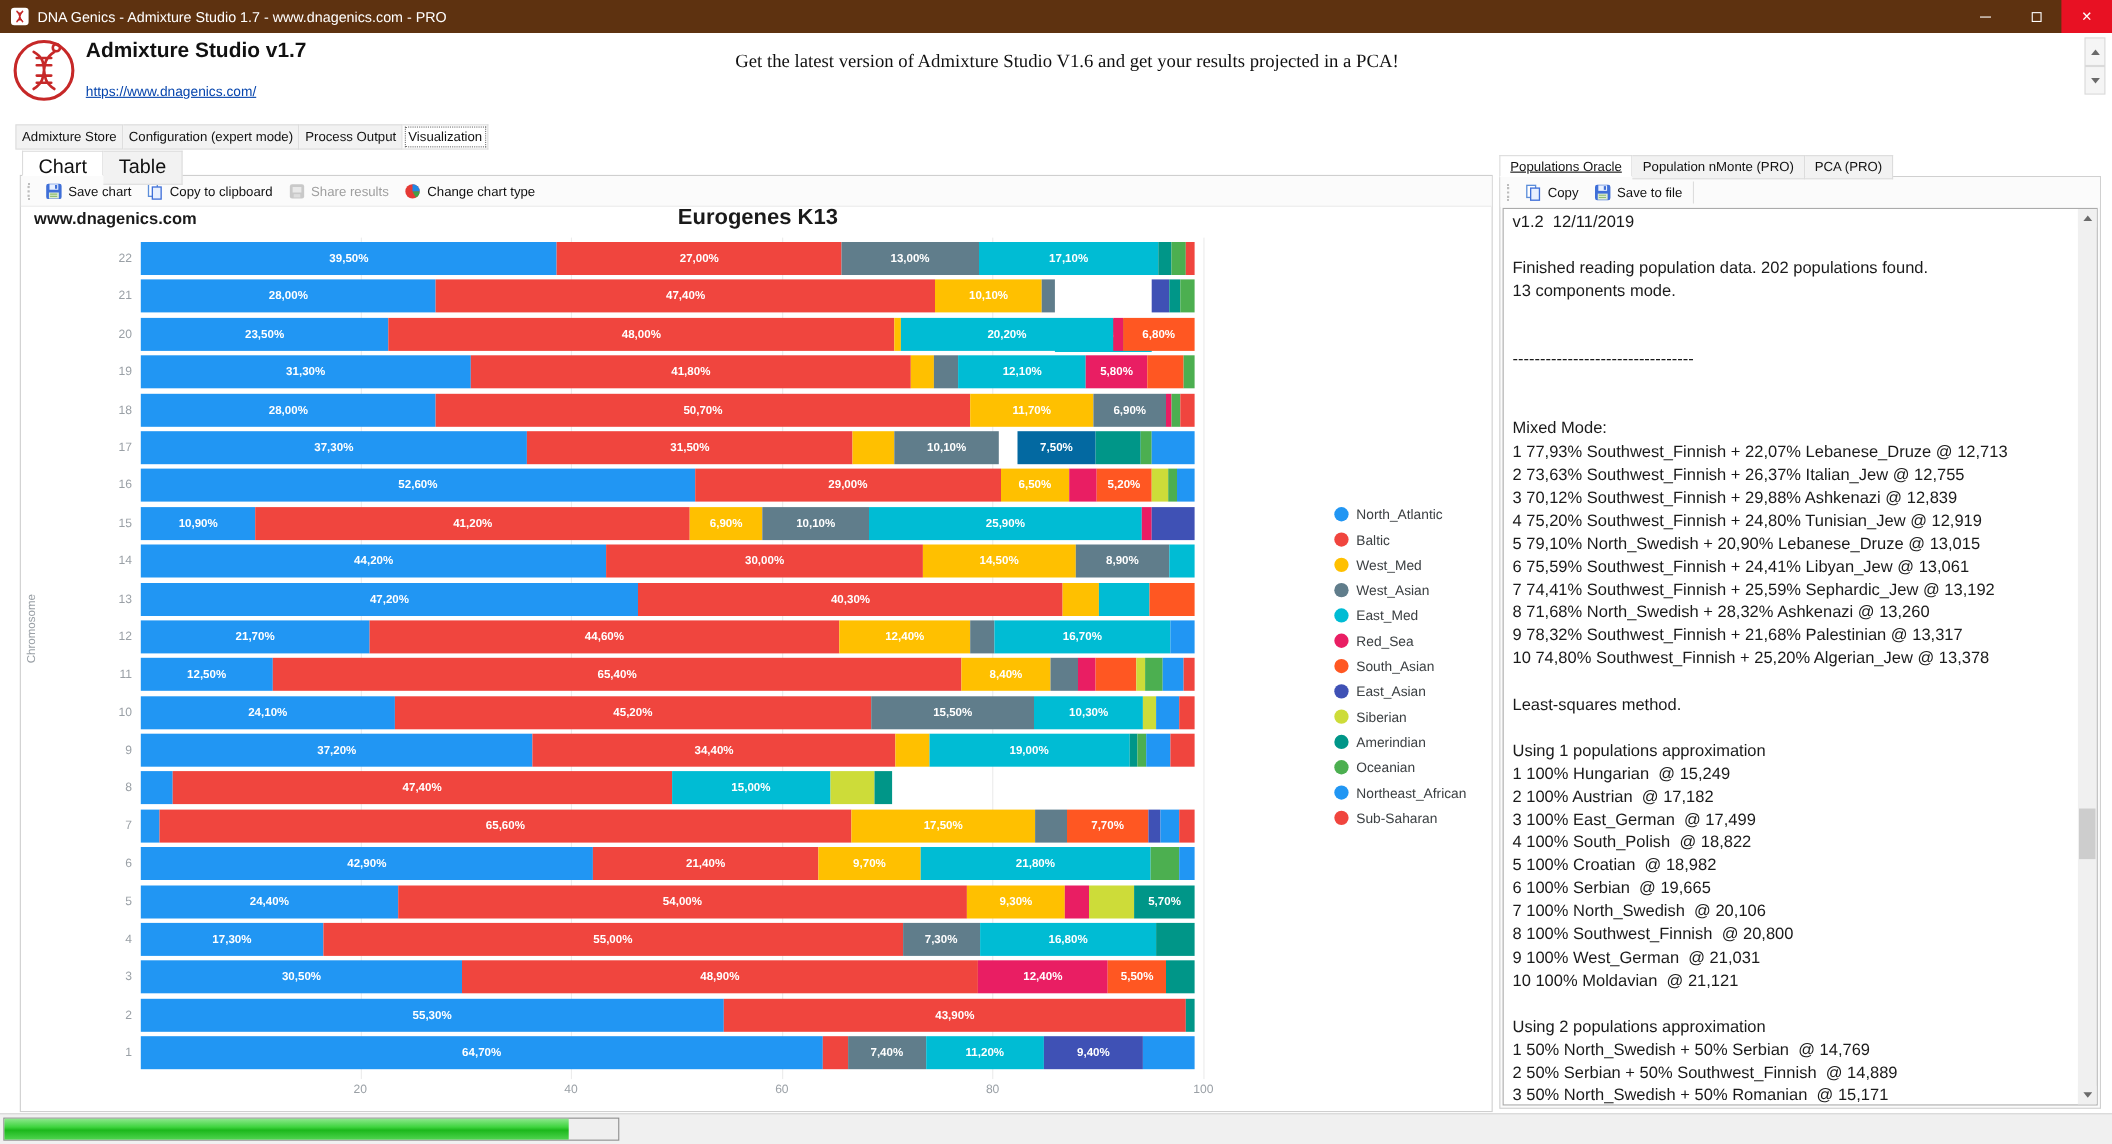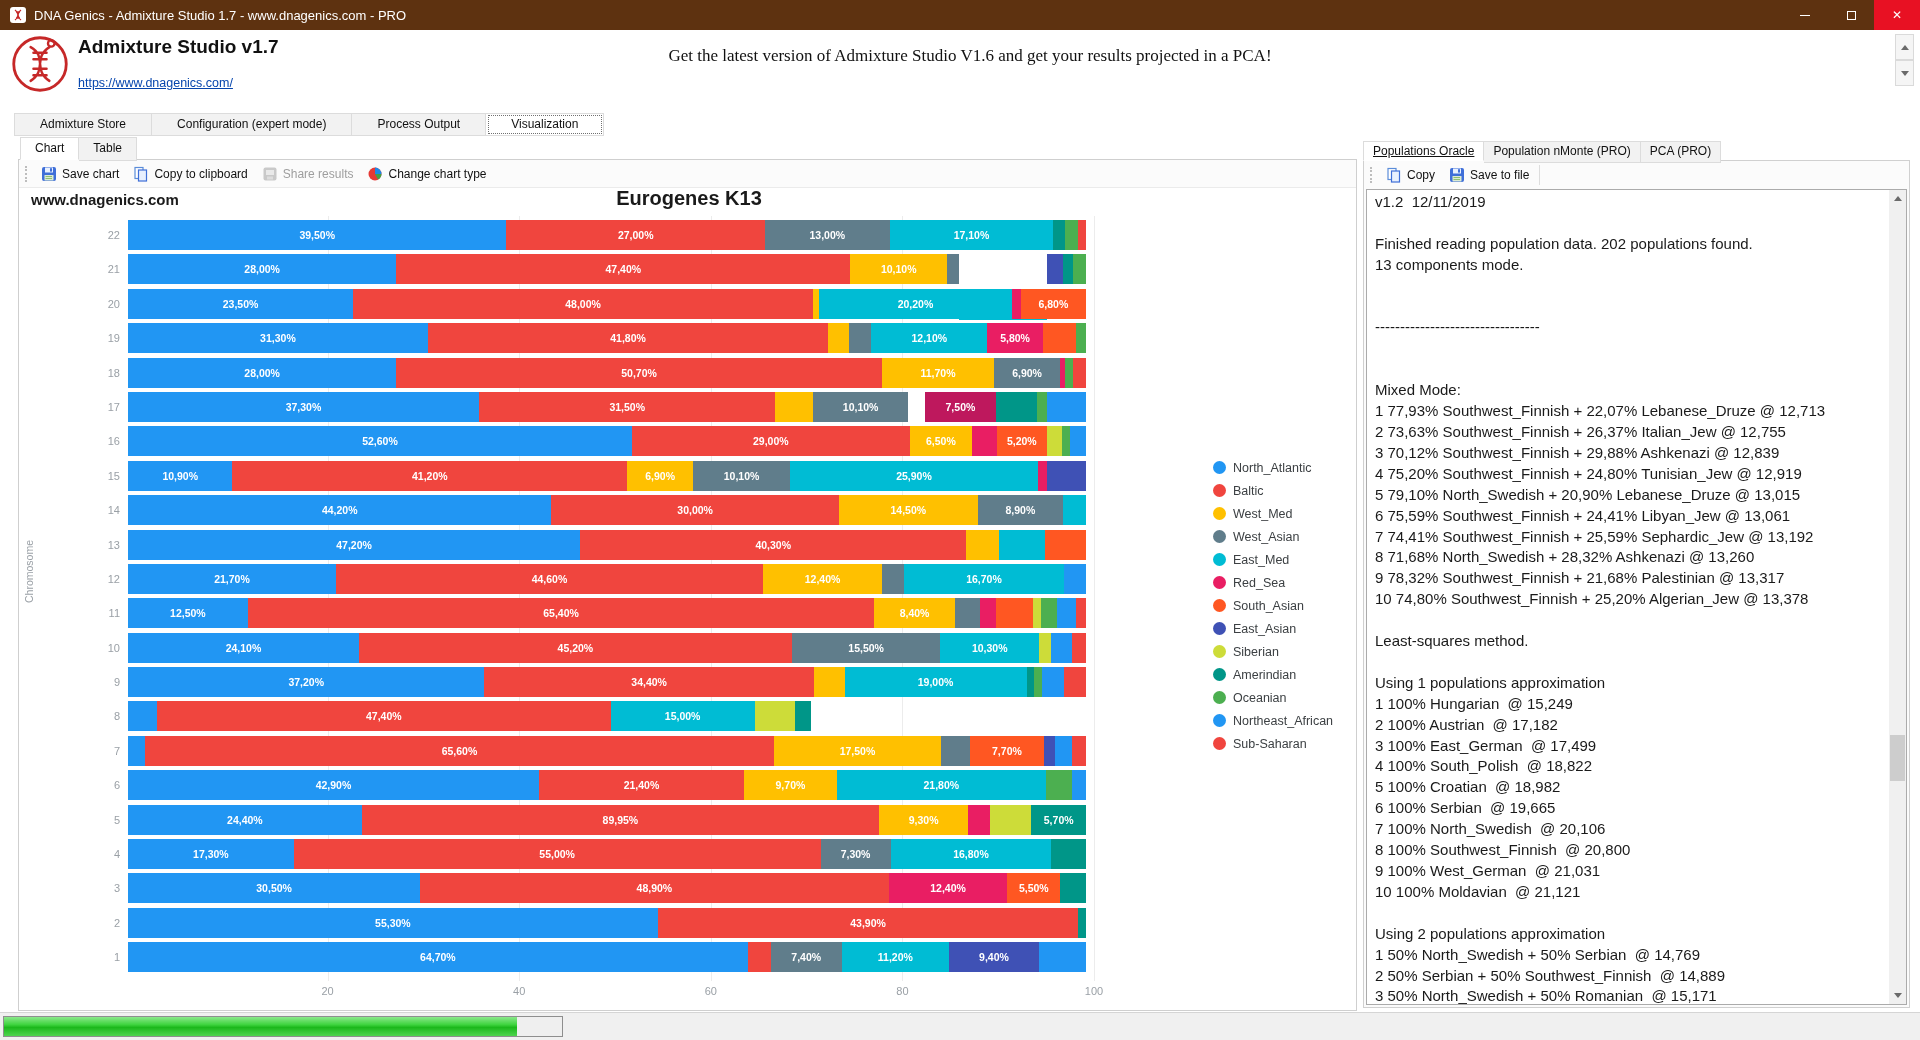--- a/index.html
+++ b/index.html
@@ -23,24 +23,24 @@
   .app-title { position:absolute; left:78px; top:6px; font-size:19px; font-weight:bold; color:#111; }
   .site-link { position:absolute; left:78px; top:46px; font-size:12.5px; color:#0645AD; text-decoration:underline; cursor:pointer; }
   .promo { position:absolute; left:520px; top:16px; width:900px; text-align:center; font-family:"Liberation Serif", serif; font-size:17px; color:#111; }
   .header-scroll { position:absolute; right:6px; top:4px; width:19px; }
   .hs-btn { width:19px; height:26px; background:#F5F5F5; border:1px solid #DADADA; display:flex; align-items:center; justify-content:center; }
   .tri-up { width:0; height:0; border-left:4px solid transparent; border-right:4px solid transparent; border-bottom:5px solid #6a6a6a; }
   .tri-down { width:0; height:0; border-left:4px solid transparent; border-right:4px solid transparent; border-top:5px solid #6a6a6a; }
 
   
   .main-tabs { position:absolute; left:14px; top:113px; display:flex; font-size:12px; }
-  .tab { padding:3px 25px 4px; background:#F2F2F2; border:1px solid #DCDCDC; border-left:none; color:#111; cursor:pointer; white-space:nowrap; }
+  .tab { padding:3px 5px 4px; background:#F2F2F2; border:1px solid #DCDCDC; border-left:none; color:#111; cursor:pointer; white-space:nowrap; }
   .tab:first-child { border-left:1px solid #DCDCDC; }
   .tab.selected { background:#fff; outline:1px dotted #707070; outline-offset:-3px; }
-  .sub-tabs { position:absolute; left:20px; top:137px; display:flex; font-size:12px; z-index:3; }
+  .sub-tabs { position:absolute; left:20px; top:137px; display:flex; font-size:18px; z-index:3; }
   .sub-tab { padding:3px 14px 5px; background:#F2F2F2; border:1px solid #DCDCDC; border-left:none; color:#111; cursor:pointer; }
   .sub-tab:first-child { border-left:1px solid #DCDCDC; }
   .sub-tab.selected { background:#fff; border-bottom:1px solid #fff; height:23px; }
 
   
   .chart-panel { position:absolute; left:18px; top:159px; width:1339px; height:852px; border:1px solid #CFCFCF; background:#fff; }
   .toolbar { position:absolute; left:0; top:0; right:0; height:28px; background:#FBFBFB; border-bottom:1px solid #EBEBEB; display:flex; align-items:center; padding-left:4px; }
   .grip { width:3px; height:16px; border-left:2px dotted #BDBDBD; margin:0 6px 0 2px; }
   .tb-btn { display:flex; align-items:center; gap:5px; padding:3px 7px; font-size:12px; color:#111; cursor:pointer; }
   .tb-btn.disabled { color:#9E9E9E; }
@@ -302,21 +302,21 @@
               <div class="seg" style="width: 37.3%; background: rgb(33, 150, 243);">
                 <span>37,30%</span>
               </div>
               <div class="seg" style="width: 31.5%; background: rgb(240, 69, 62);">
                 <span>31,50%</span>
               </div>
               <div class="seg" style="width: 4%; background: rgb(255, 192, 0);"></div>
               <div class="seg" style="width: 10.1%; background: rgb(96, 125, 139);">
                 <span>10,10%</span>
               </div>
-              <div class="seg" style="width: 7.5%; background: #be185d; margin-left: 17px;">
+              <div class="seg" style="width: 7.5%; background: #0369a1; margin-left: 17px;">
                 <span>7,50%</span>
               </div>
               <div class="seg" style="width: 4.4%; background: rgb(0, 150, 136);"></div>
               <div class="seg" style="width: 1.1%; background: rgb(76, 175, 80);"></div>
               <div class="seg" style="width: 4.1%; background: rgb(33, 150, 243);"></div>
             </div>
           </div>
           <div class="chart-row">
             <div class="chrom-label">16</div>
             <div class="bar">
@@ -523,21 +523,21 @@
               <div class="seg" style="width: 1.5%; background: rgb(33, 150, 243);"></div>
             </div>
           </div>
           <div class="chart-row">
             <div class="chrom-label">5</div>
             <div class="bar">
               <div class="seg" style="width: 24.4%; background: rgb(33, 150, 243);">
                 <span>24,40%</span>
               </div>
               <div class="seg" style="width: 54%; background: rgb(240, 69, 62);">
-                <span>89,95%</span>
+                <span>54,00%</span>
               </div>
               <div class="seg" style="width: 9.3%; background: rgb(255, 192, 0);">
                 <span>9,30%</span>
               </div>
               <div class="seg" style="width: 2.3%; background: rgb(233, 30, 99);"></div>
               <div class="seg" style="width: 4.3%; background: rgb(205, 220, 57);"></div>
               <div class="seg" style="width: 5.7%; background: rgb(0, 150, 136);">
                 <span>5,70%</span>
               </div>
             </div>

